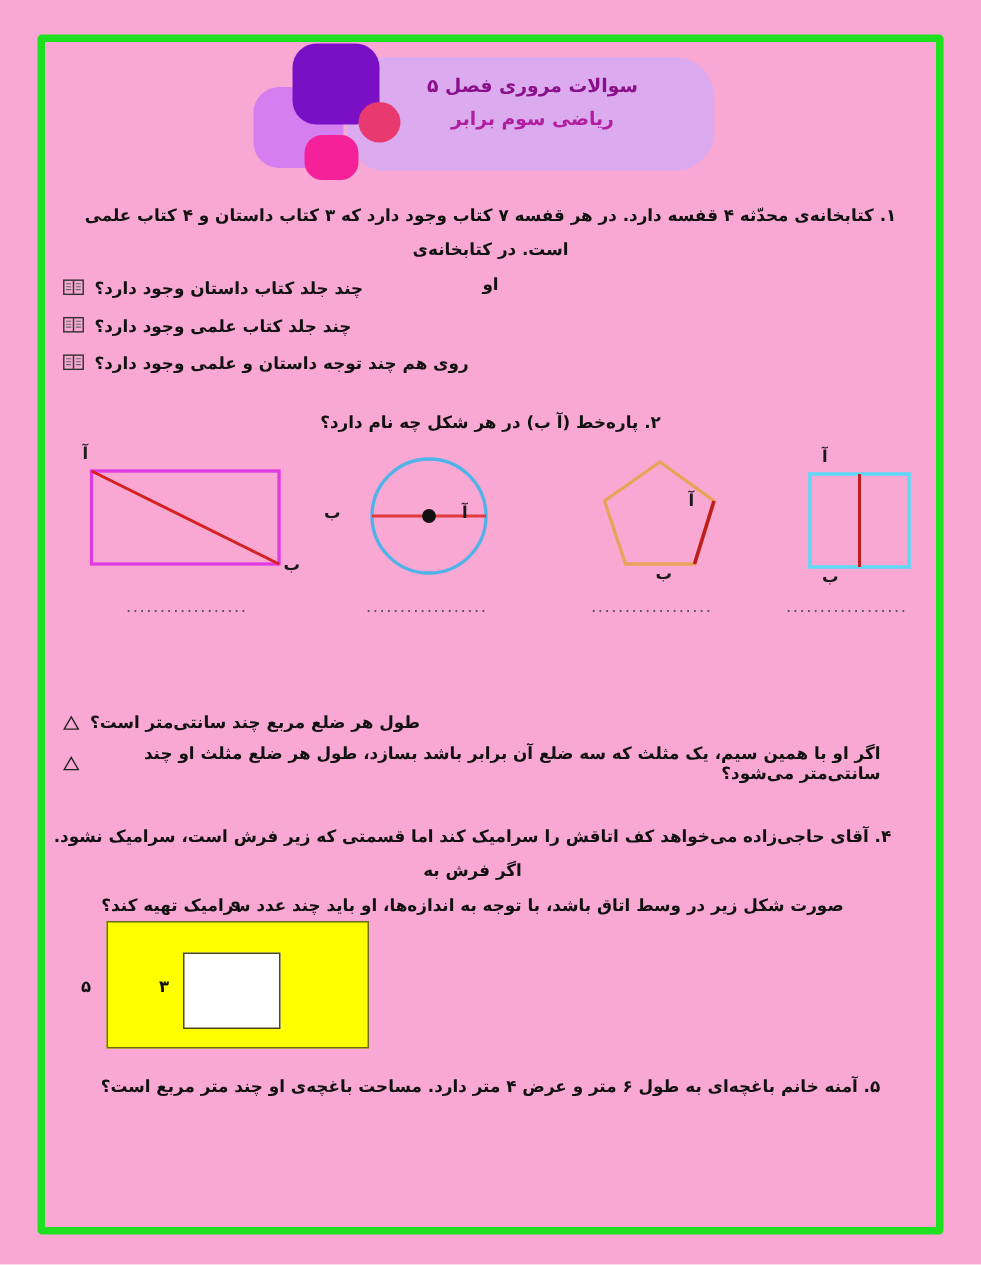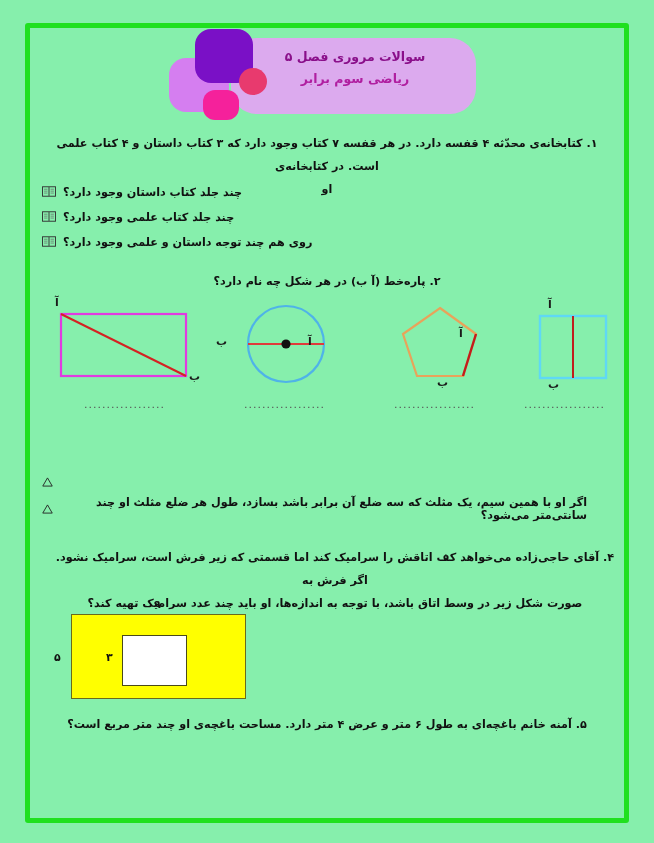--- a/index.html
+++ b/index.html
@@ -4,21 +4,21 @@
 <style>
   html, body {
     margin: 0;
     padding: 0;
     background: #ffffff;
   }
   #page {
     position: relative;
     width: 654px;
     height: 843px;
-    background: #86efac;
+    background: #f9a8d4;
     font-family: "DejaVu Sans", "Liberation Sans", sans-serif;
     overflow: hidden;
   }
   .green-frame {
     position: absolute;
     left: 25px;
     top: 23px;
     width: 604px;
     height: 800px;
     border: 5px solid #1fe01f;
@@ -100,21 +100,21 @@
     direction: rtl;
     text-align: center;
     color: #111111;
     font-size: 11.2px;
     font-weight: bold;
     line-height: 23px;
   }
   .q-1 { left: 42px; top: 132px; width: 570px; }
   .q-2 { left: 42px; top: 270px; width: 570px; }
   .q-3 { left: 42px; top: 430px; width: 570px; }
-  .q-4 { left: 50px; top: 546px; width: 570px; }
+  .q-4 { left: 30px; top: 546px; width: 570px; }
   .q-5 { left: 42px; top: 713px; width: 570px; }
 
   .q-line { display: block; }
 
   
   .subq-list {
     position: absolute;
     left: 42px;
     width: 530px;
     direction: rtl;
@@ -373,20 +373,21 @@
   <div class="dots-row">
     <span class="dots dots-4">....................</span>
     <span class="dots dots-3">....................</span>
     <span class="dots dots-2">....................</span>
     <span class="dots dots-1">....................</span>
   </div>
 
 
   <div class="bullet-list bullet-list-3">
     <div class="bullet-row">
+      <span>طول هر ضلع مربع چند سانتی‌متر است؟</span>
       <span class="tri-bullet">
         <svg viewBox="0 0 12 11" width="11" height="10">
           <polygon points="6,1 11.2,10 0.8,10" fill="none" stroke="#222" stroke-width="1"></polygon>
         </svg>
       </span>
     </div>
     <div class="bullet-row">
       <span>اگر او با همین سیم، یک مثلث که سه ضلع آن برابر باشد بسازد، طول هر ضلع مثلث او چند سانتی‌متر می‌شود؟</span>
       <span class="tri-bullet">
         <svg viewBox="0 0 12 11" width="11" height="10">

